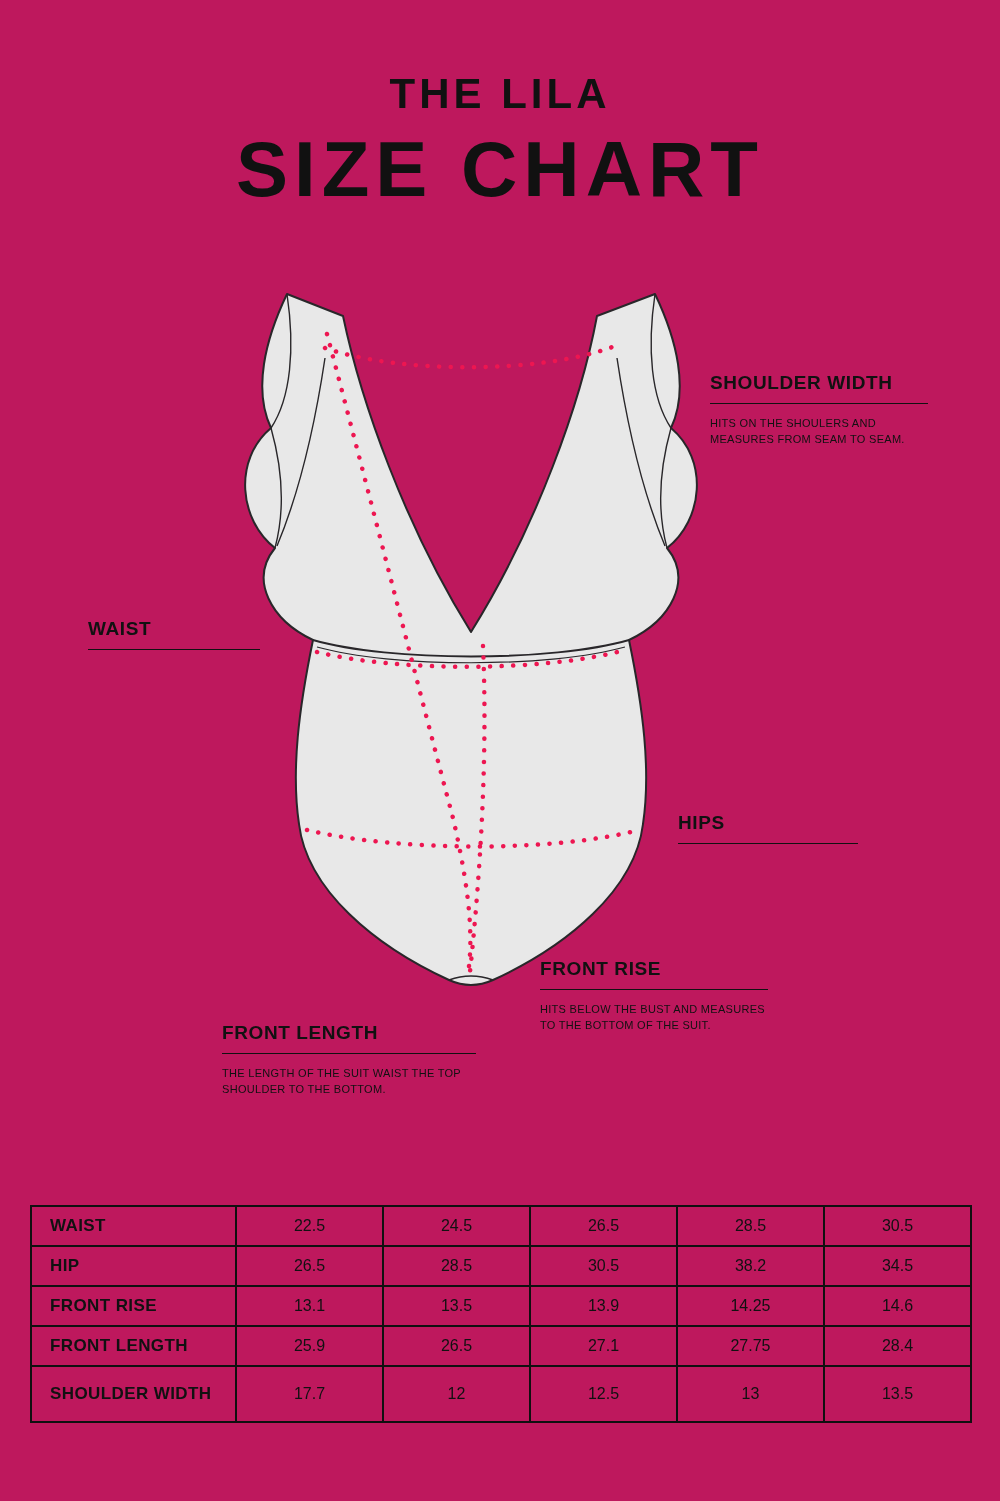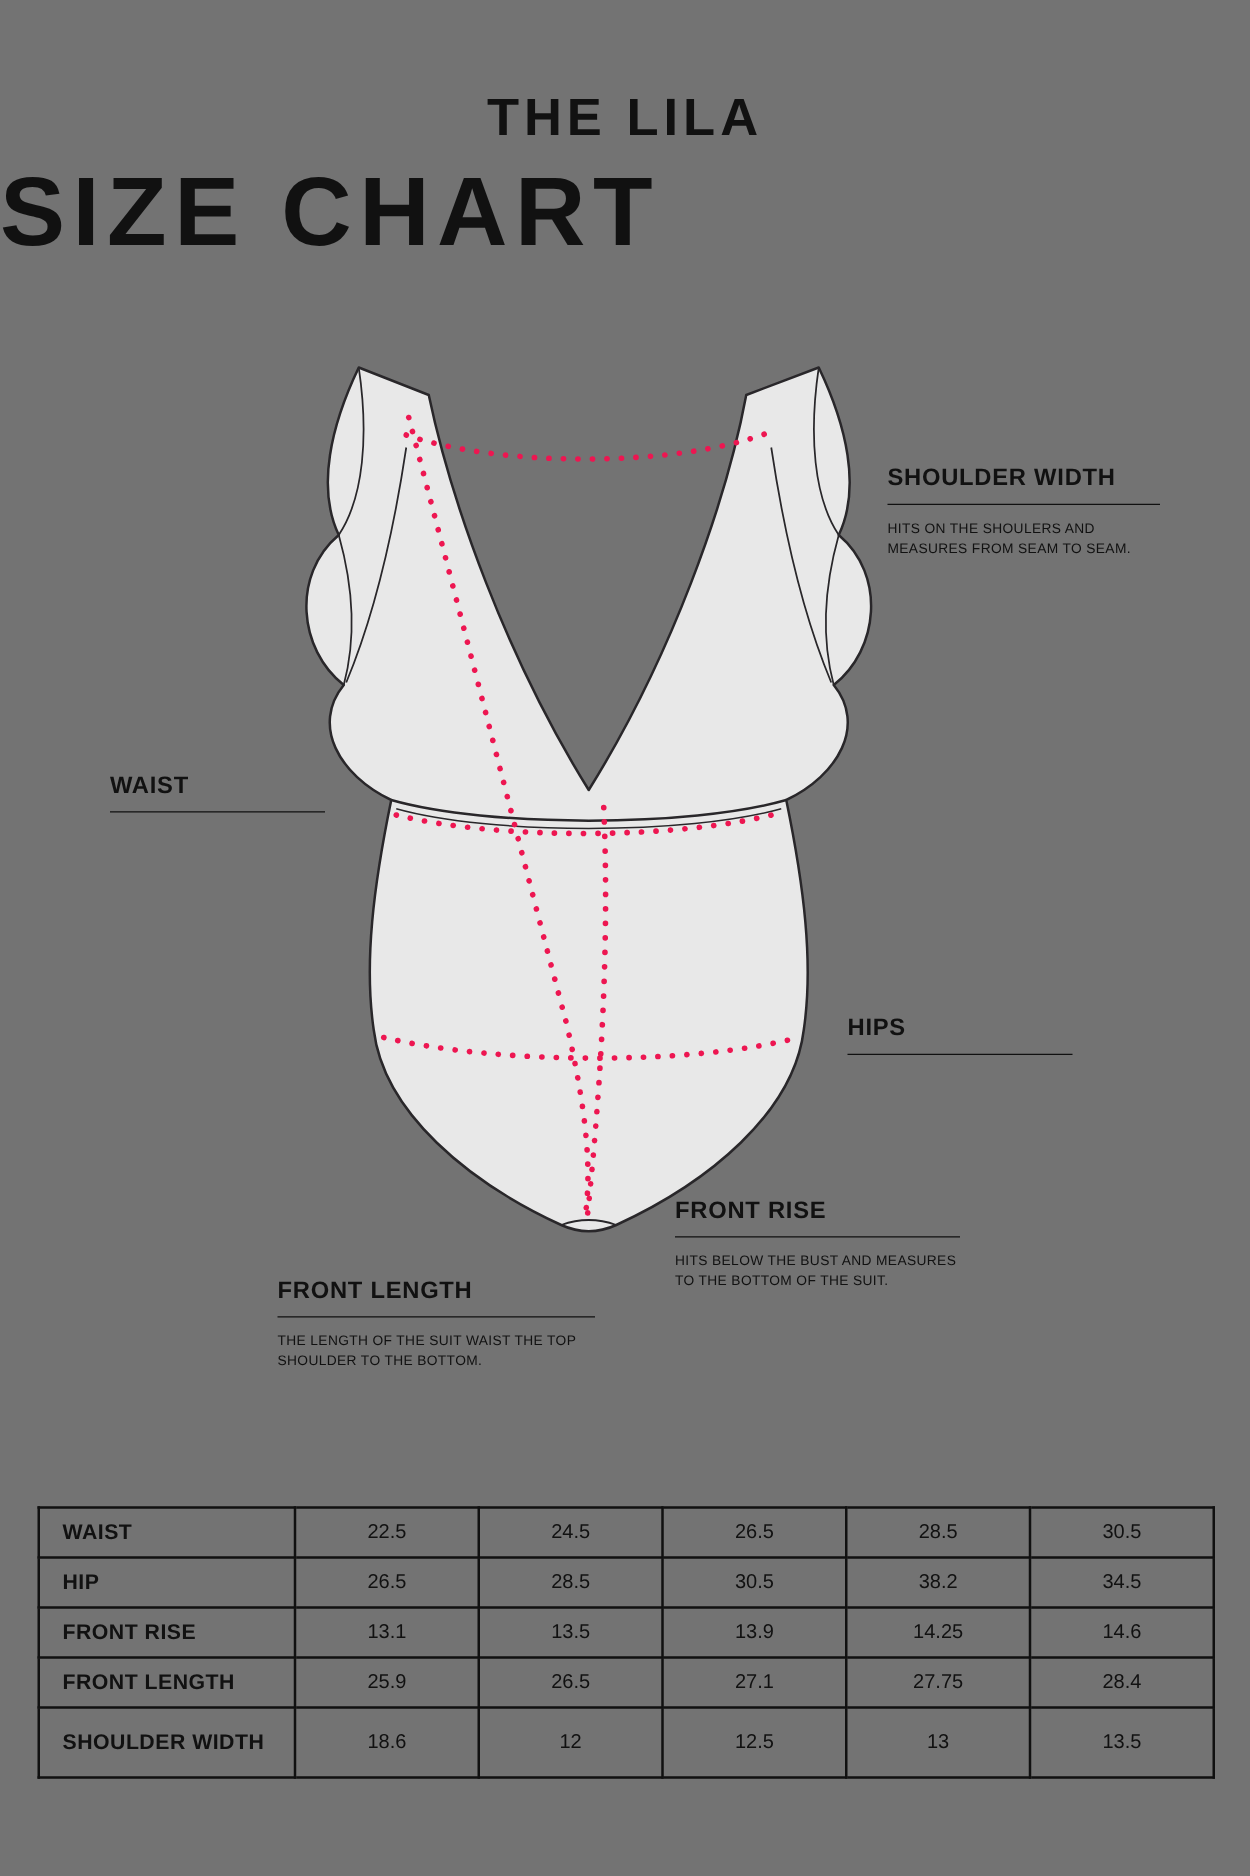--- a/index.html
+++ b/index.html
@@ -1,38 +1,38 @@
 <!DOCTYPE html>
 <html><head>
 <meta charset="utf-8">
 <style>
   * { box-sizing: border-box; }
   html, body { margin: 0; padding: 0; background: #ffffff; }
   .page {
     position: relative;
     width: 1000px;
     height: 1501px;
-    background: #737373;
+    background: #be185d;
     font-family: "Liberation Sans", sans-serif;
     color: #111111;
     overflow: hidden;
   }
   .title-line1 {
     position: absolute;
     top: 70px; left: 0; width: 100%;
     text-align: center;
     font-size: 42px;
     font-weight: 600;
     letter-spacing: 4px;
     color: #111111;
   }
   .title-line2 {
     position: absolute;
     top: 124px; left: 0; width: 100%;
-    text-align: left;
+    text-align: center;
     font-size: 78px;
     font-weight: 800;
     letter-spacing: 6px;
     color: #111111;
   }
   .figure-wrap {
     position: absolute;
     left: 225px; top: 278px;
     width: 490px; height: 740px;
   }
@@ -200,21 +200,21 @@
     <tr>
       <th class="row-label">FRONT LENGTH</th>
       <td class="size-cell">25.9</td>
       <td class="size-cell">26.5</td>
       <td class="size-cell">27.1</td>
       <td class="size-cell">27.75</td>
       <td class="size-cell">28.4</td>
     </tr>
     <tr class="last-row">
       <th class="row-label">SHOULDER WIDTH</th>
-      <td class="size-cell">18.6</td>
+      <td class="size-cell">17.7</td>
       <td class="size-cell">12</td>
       <td class="size-cell">12.5</td>
       <td class="size-cell">13</td>
       <td class="size-cell">13.5</td>
     </tr>
   </tbody>
     </table>
 
 </div>
 

